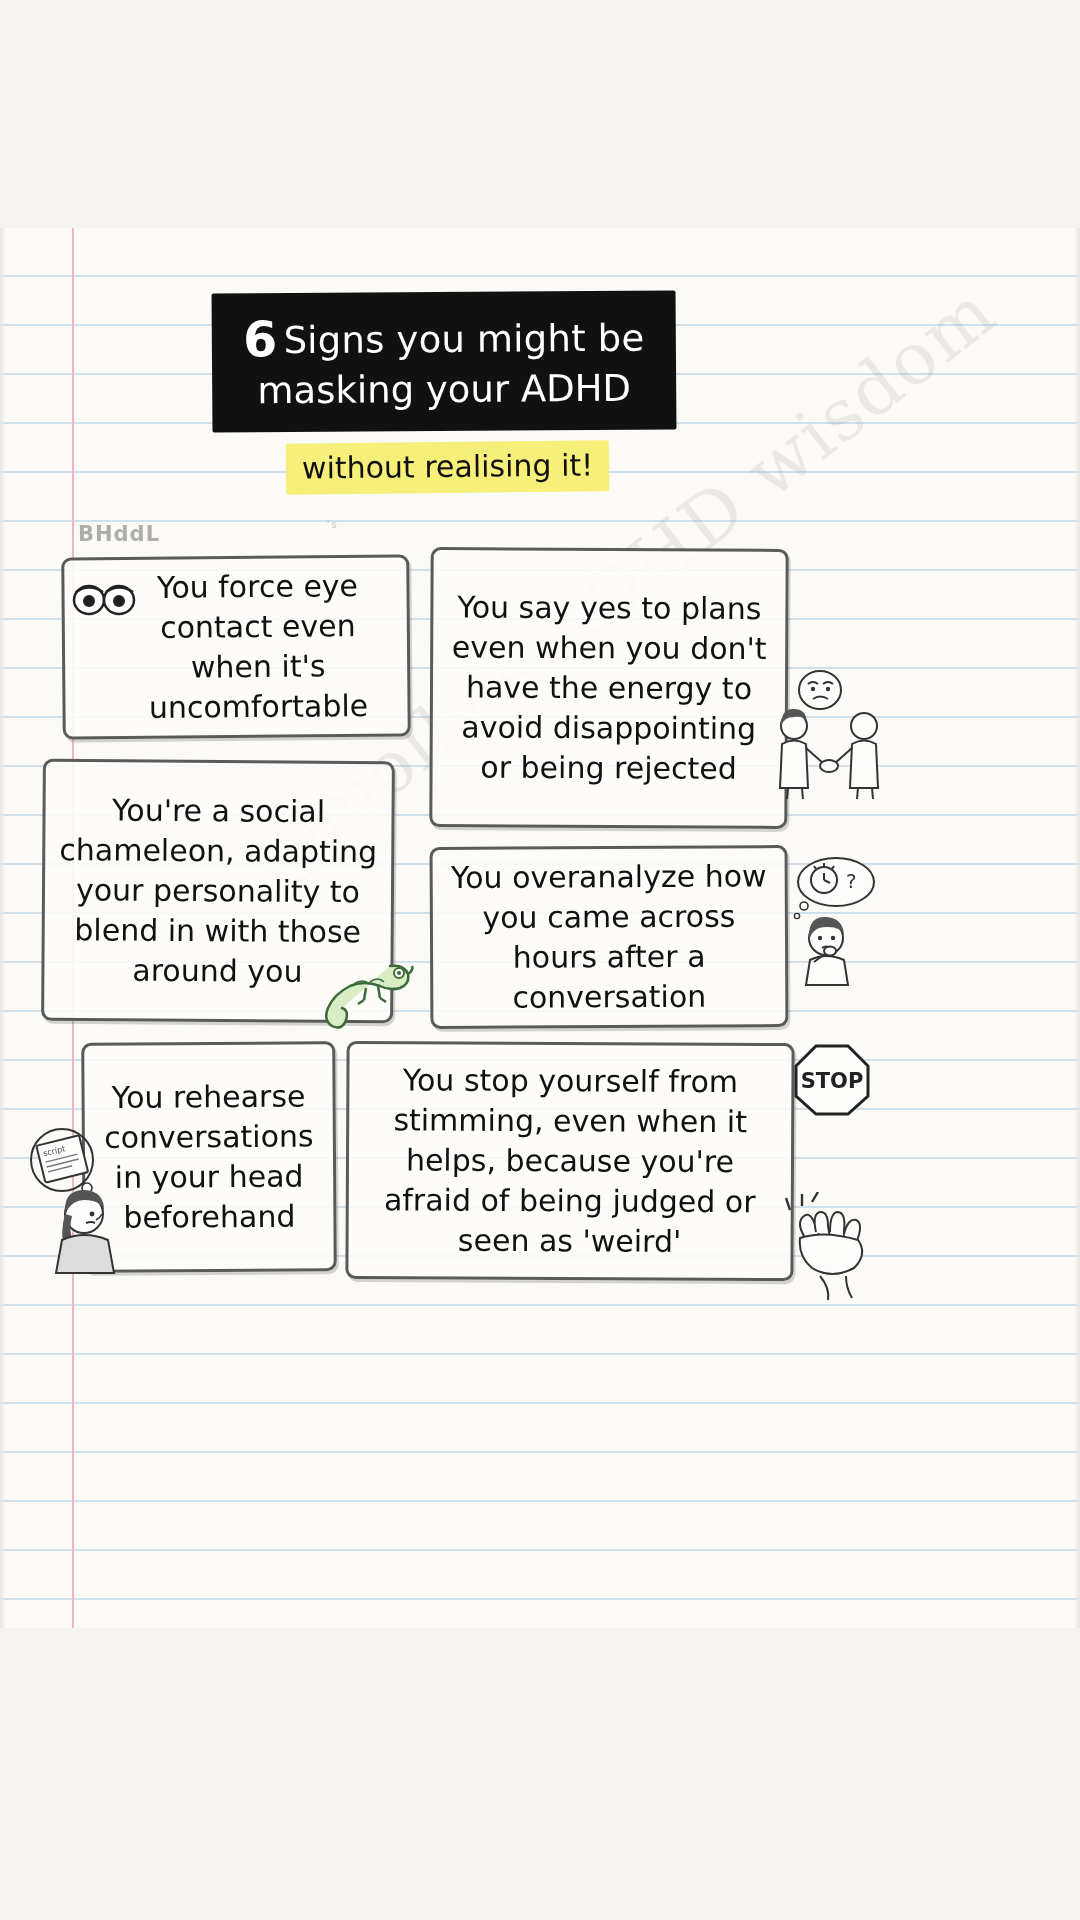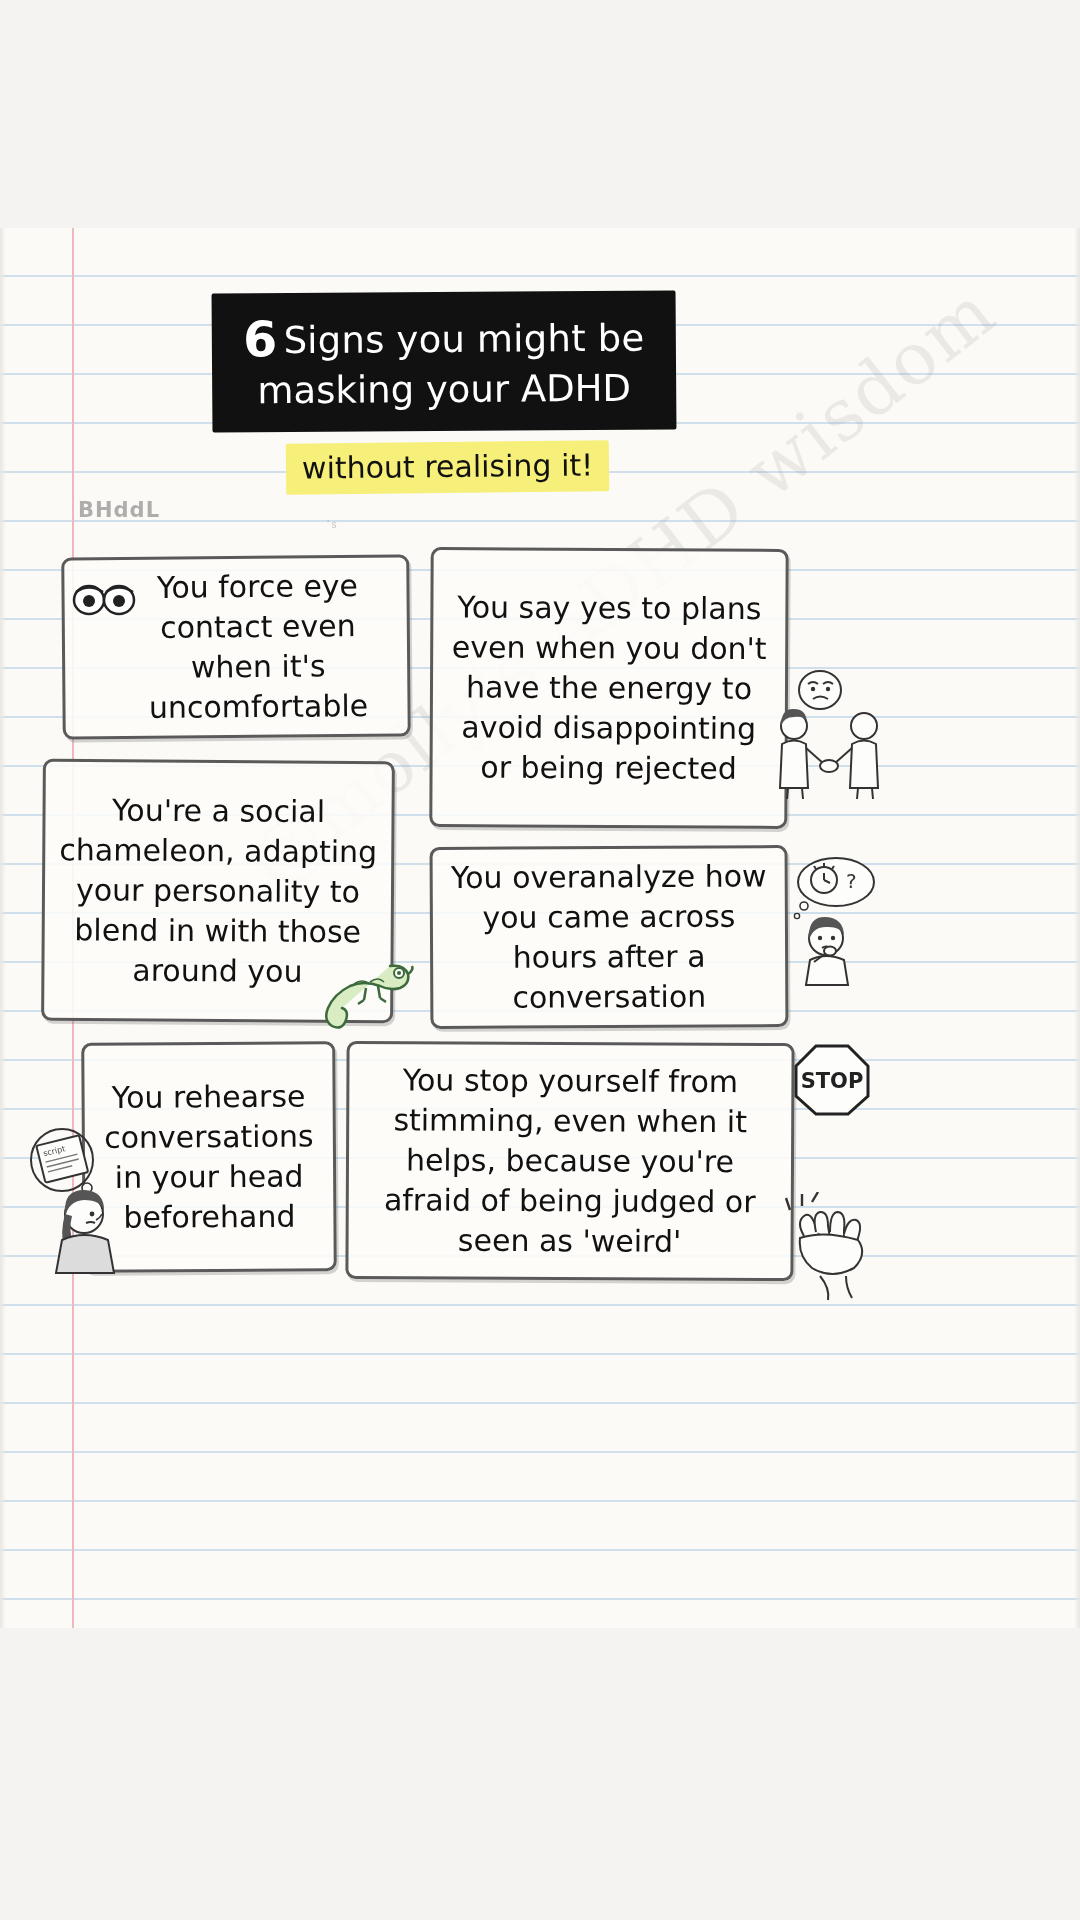--- a/index.html
+++ b/index.html
@@ -82,21 +82,21 @@
     font-family: "DejaVu Serif", serif;
     letter-spacing: 2px;
     white-space: nowrap;
     pointer-events: none;
   }
 
   
   .smudge {
     position: absolute;
     left: 78px;
-    top: 498px;
+    top: 522px;
     font-size: 21px;
     font-weight: bold;
     color: rgba(80,80,80,0.45);
     letter-spacing: 1px;
     filter: blur(0.6px);
     font-family: "DejaVu Sans", sans-serif;
   }
   .smudge2 {
     position: absolute;
     left: 325px;

